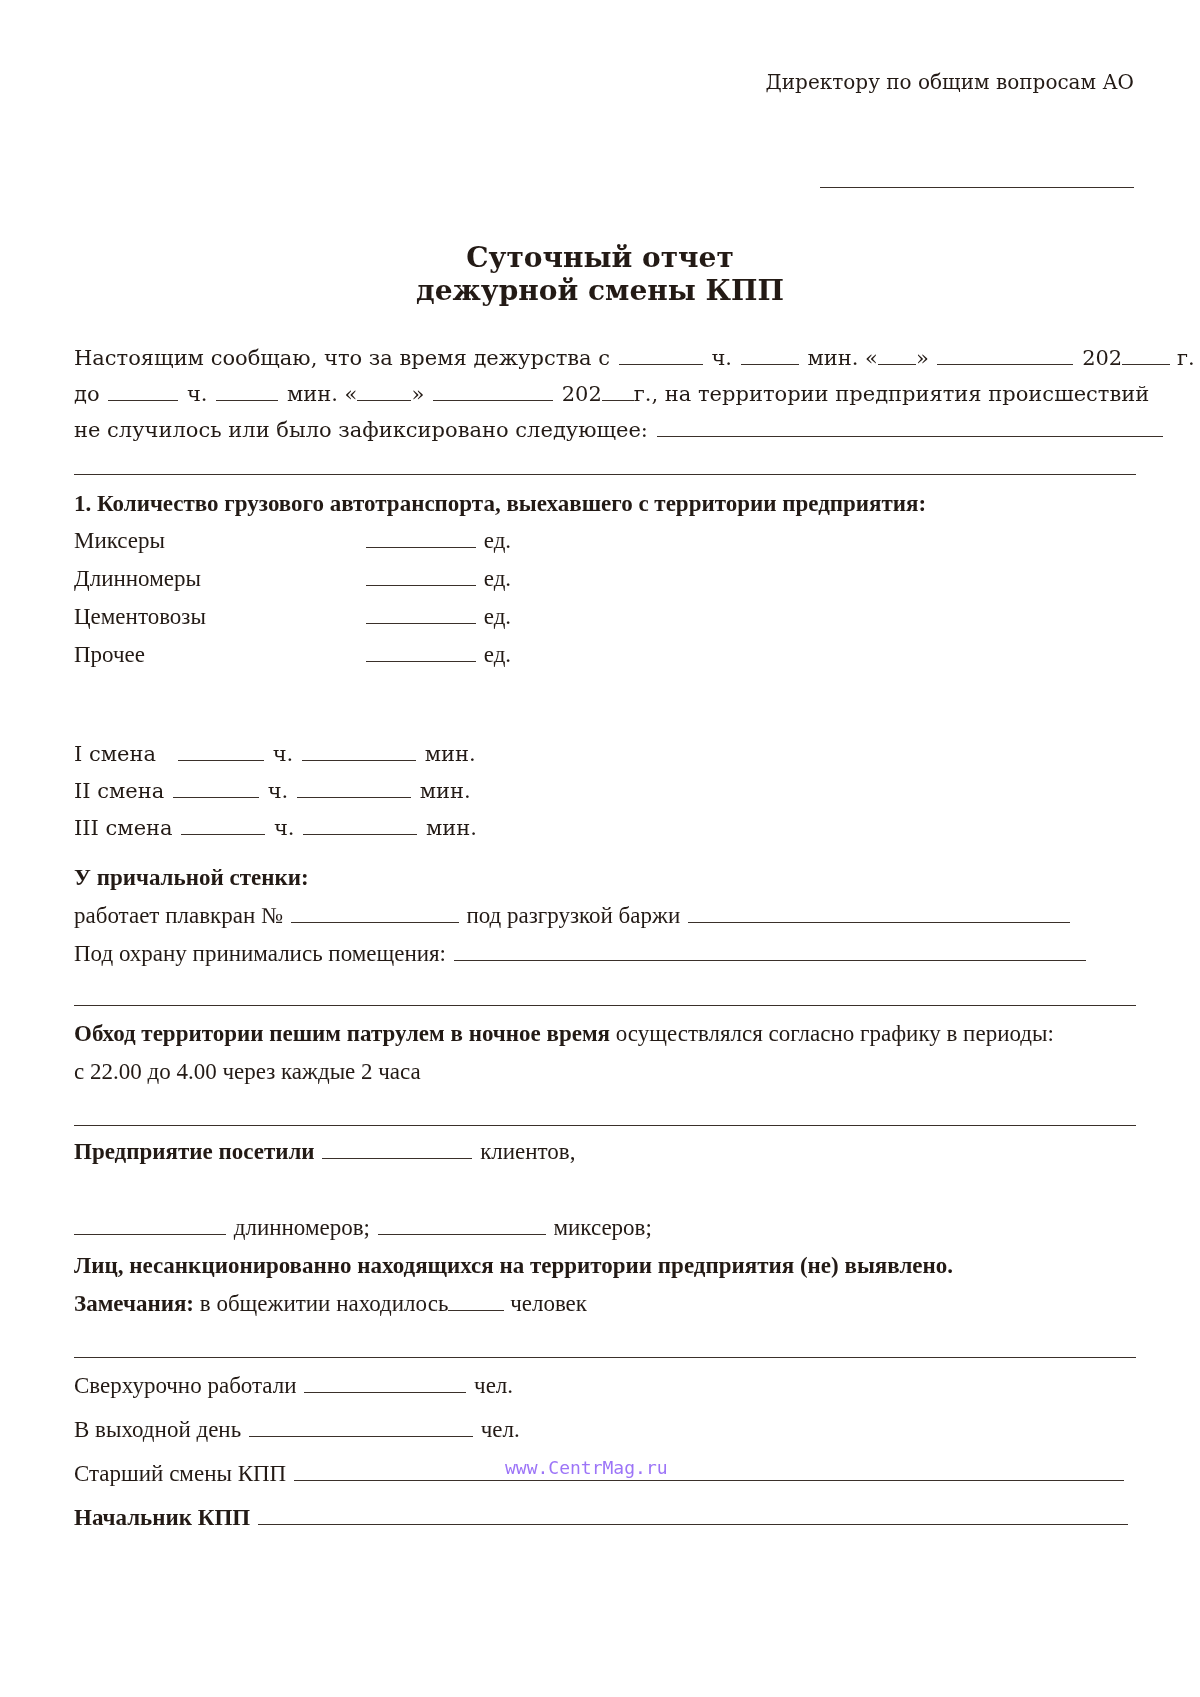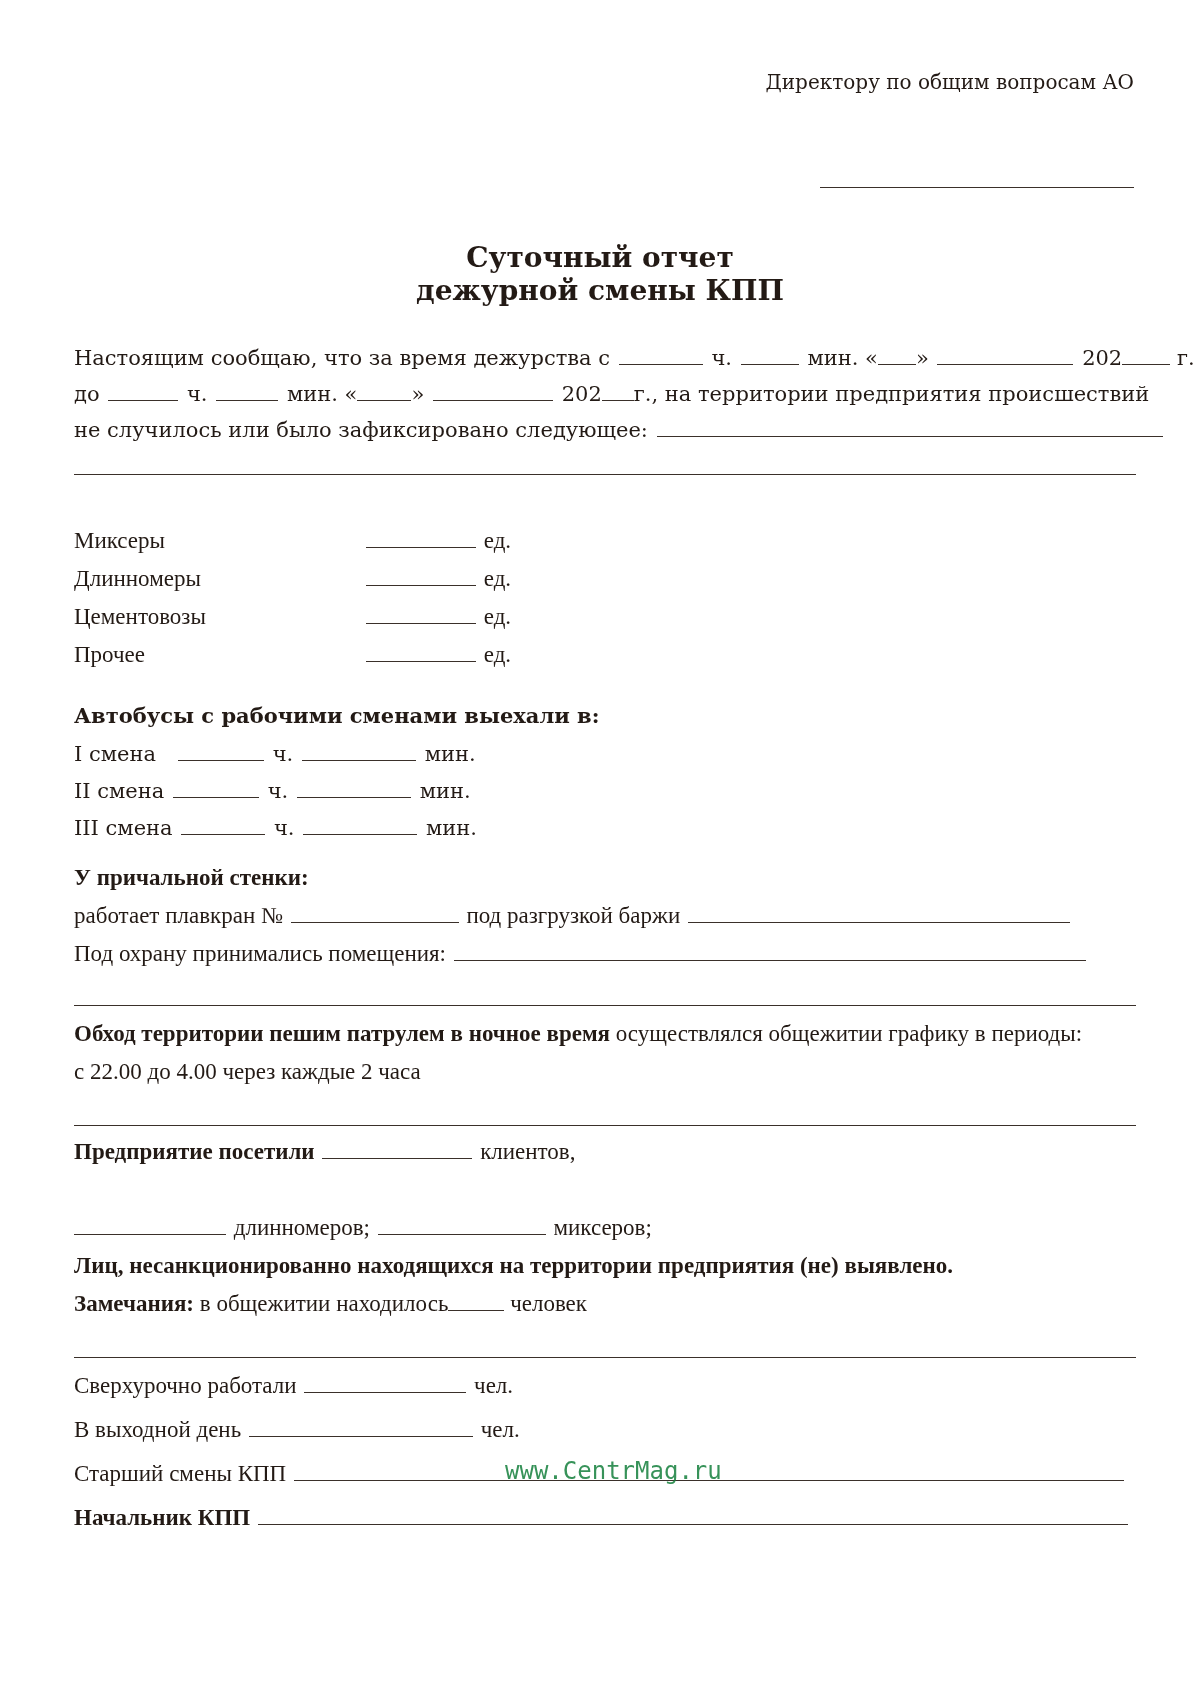--- a/index.html
+++ b/index.html
@@ -10,21 +10,21 @@
   }
   .page { position: absolute; left: 0; top: 0; width: 1200px; height: 1481px; border-radius: 22px; }
   .line { position: absolute; left: 74px; white-space: nowrap; font-size: 21px; line-height: 28px; }
   .b { font-weight: bold; }
   .blank { display: inline-block; border-bottom: 1.6px solid #3a302a; height: 20px; vertical-align: baseline; margin: 0 2px; }
   .rule { position: absolute; left: 74px; width: 1062px; border-top: 1.6px solid #3a302a; }
   .addressee { position: absolute; right: 66px; top: 70px; font-size: 20px; }
   .addr-rule { position: absolute; left: 820px; top: 187px; width: 314px; border-top: 1.6px solid #3a302a; }
   .title { position: absolute; left: 0; width: 1200px; text-align: center; font-weight: bold; font-size: 28px; line-height: 32px; }
   .field-row .label { display: inline-block; width: 290px; }
-  .watermark { position: absolute; left: 505px; top: 1457px; font-family: "DejaVu Sans Mono", monospace; font-size: 24px; color: #15803d; opacity: 0.85; }
+  .watermark { position: absolute; left: 505px; top: 1457px; font-family: "DejaVu Sans Mono", monospace; font-size: 18px; color: #8b5cf6; opacity: 0.85; }
   .narrow { font-family: "Liberation Serif", "DejaVu Serif", serif; font-size: 23px; }
 </style>
 </head>
 <body>
 
 <div class="page">
 
   <div class="addressee">Директору по общим вопросам АО</div>
   <div class="addr-rule"></div>
 
@@ -49,38 +49,38 @@
     <span>мин. «</span><span class="blank" style="width:54px;margin:0"></span><span>»</span>
     <span class="blank" style="width:120px"></span>
     <span>202</span><span class="blank" style="width:32px;margin:0"></span><span>г., на территории предприятия происшествий</span>
   </div>
   <div class="line" style="top:416px">
     <span>не случилось или было зафиксировано следующее:</span>
     <span class="blank" style="width:506px"></span>
   </div>
   <div class="rule" style="top:474px"></div>
 
+  <div class="line b narrow" style="top:490px">1. Количество грузового автотранспорта, выехавшего с территории предприятия:</div>
   <div class="line narrow field-row" style="top:527px">
     <span class="label">Миксеры</span><span class="blank" style="width:110px"></span>
     <span>ед.</span>
   </div>
   <div class="line narrow field-row" style="top:565px">
     <span class="label">Длинномеры</span><span class="blank" style="width:110px"></span>
     <span>ед.</span>
   </div>
   <div class="line narrow field-row" style="top:603px">
     <span class="label">Цементовозы</span><span class="blank" style="width:110px"></span>
     <span>ед.</span>
   </div>
   <div class="line narrow field-row" style="top:641px">
     <span class="label">Прочее</span><span class="blank" style="width:110px"></span>
     <span>ед.</span>
   </div>
 
-  <div class="line b" style="top:702px">Автобусы с рабочими сменами выехали в:</div>
   <div class="line" style="top:740px">
     <span>I смена</span>&nbsp;&nbsp;
     <span class="blank" style="width:86px"></span>
     <span>ч.</span>
     <span class="blank" style="width:114px"></span>
     <span>мин.</span>
   </div>
   <div class="line" style="top:777px">
     <span>II смена</span>
     <span class="blank" style="width:86px"></span>
@@ -103,21 +103,21 @@
     <span>под разгрузкой баржи</span>
     <span class="blank" style="width:382px"></span>
   </div>
   <div class="line narrow" style="top:940px">
     <span>Под охрану принимались помещения:</span>
     <span class="blank" style="width:632px"></span>
   </div>
   <div class="rule" style="top:1005px"></div>
 
   <div class="line narrow" style="top:1020px">
-    <span class="b">Обход территории пешим патрулем в ночное время</span><span> осуществлялся общежитии графику в периоды:</span>
+    <span class="b">Обход территории пешим патрулем в ночное время</span><span> осуществлялся согласно графику в периоды:</span>
   </div>
   <div class="line narrow" style="top:1058px">с 22.00 до 4.00 через каждые 2 часа</div>
   <div class="rule" style="top:1125px"></div>
 
   <div class="line narrow" style="top:1138px">
     <span class="b">Предприятие посетили</span>
     <span class="blank" style="width:150px"></span>
     <span>клиентов,</span>
   </div>
   <div class="line narrow" style="top:1214px">

